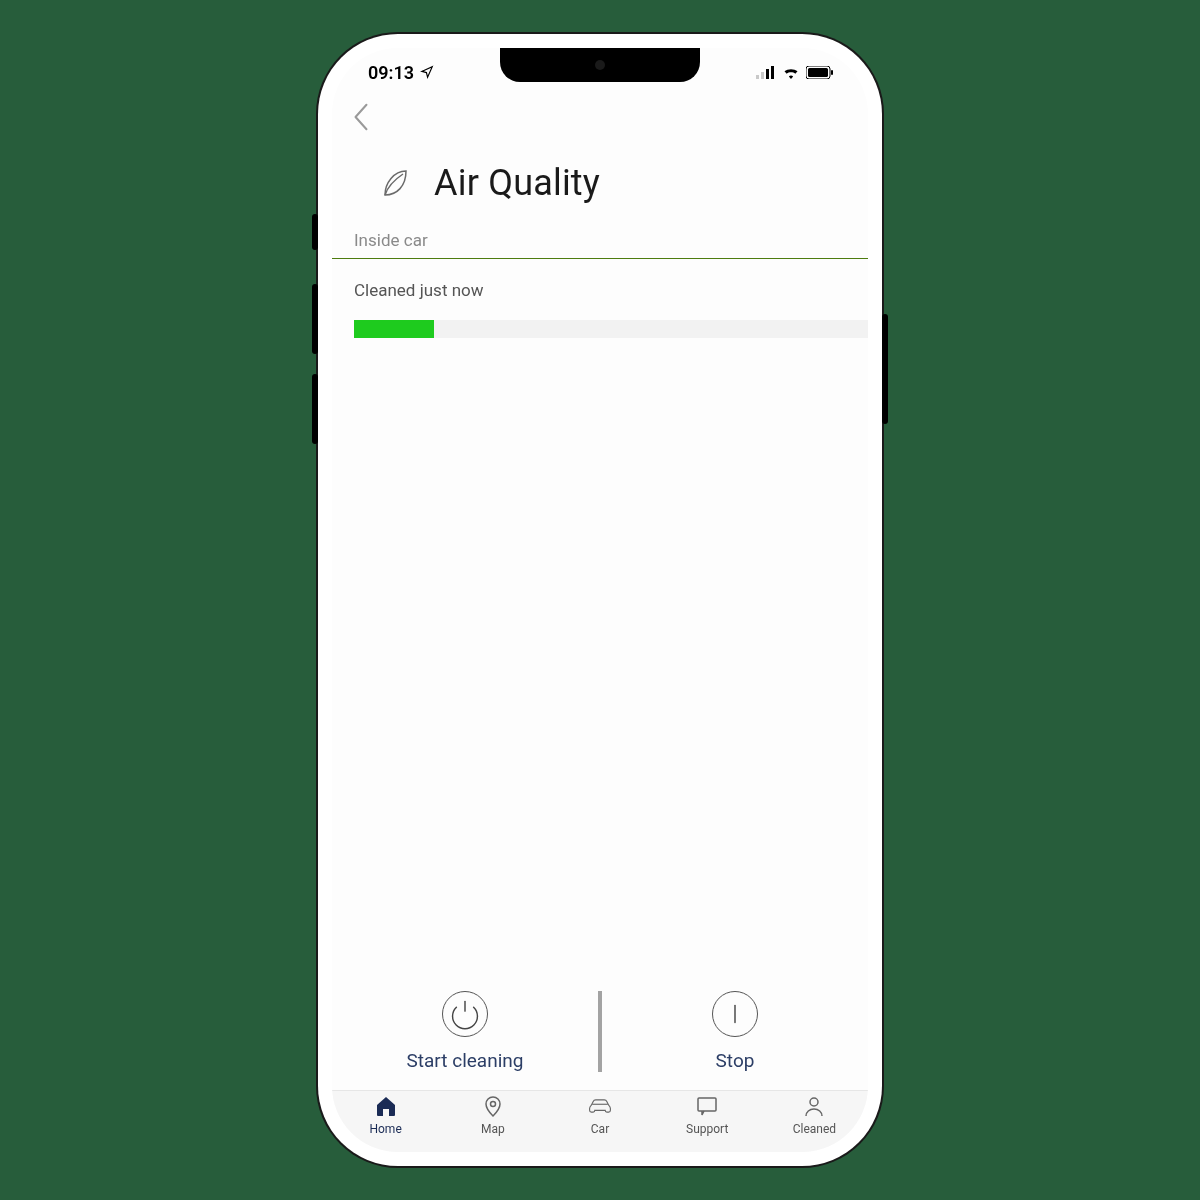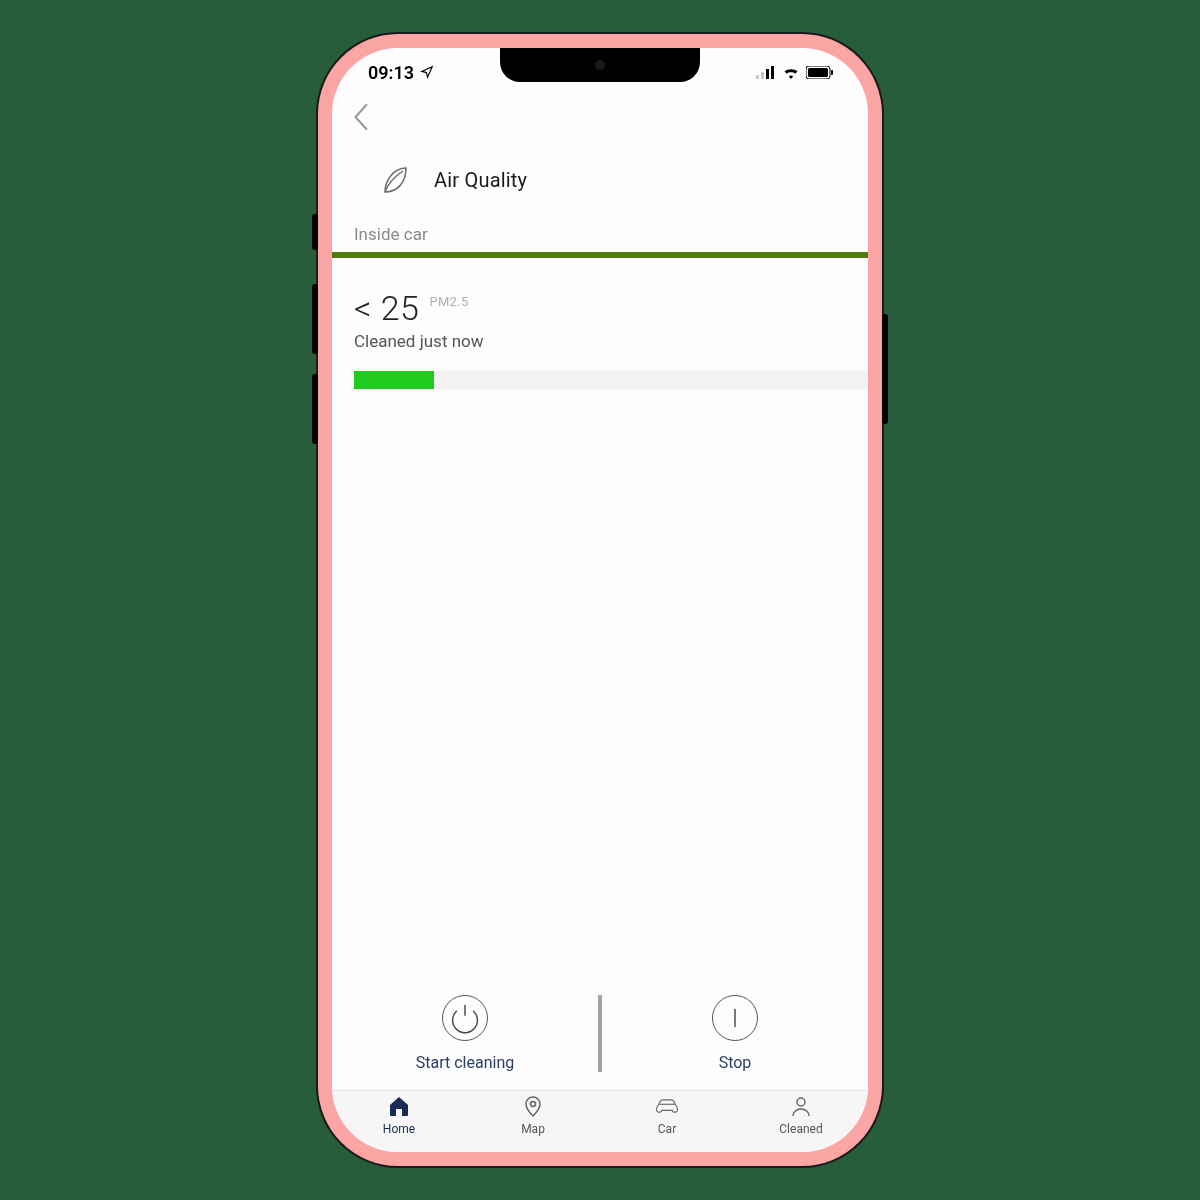--- a/index.html
+++ b/index.html
@@ -1,43 +1,43 @@
 <!DOCTYPE html>
 <html><head>
 <meta charset="utf-8">
 <style>
   * { margin:0; padding:0; box-sizing:border-box; font-family:-apple-system,BlinkMacSystemFont,"Segoe UI",Roboto,Helvetica,Arial,sans-serif; -webkit-font-smoothing:antialiased; }
   body { width:1200px; height:1200px; background:#275d3b; display:flex; align-items:center; justify-content:center; }
-  .device { position:relative; width:564px; height:1132px; background:#fca5a5; border-radius:80px; padding:14px; box-shadow:0 0 0 2px #1a1a1a; }
+  .device { position:relative; width:564px; height:1132px; background:#ffffff; border-radius:80px; padding:14px; box-shadow:0 0 0 2px #1a1a1a; }
   .side-btn { position:absolute; background:#000; border-radius:4px; }
   .sb-left1 { left:-6px; top:180px; width:6px; height:36px; }
   .sb-left2 { left:-6px; top:250px; width:6px; height:70px; }
   .sb-left3 { left:-6px; top:340px; width:6px; height:70px; }
   .sb-right { right:-6px; top:280px; width:6px; height:110px; }
   .screen { position:relative; width:100%; height:100%; background:#fdfdfd; border-radius:66px; overflow:hidden; display:flex; flex-direction:column; }
   .notch { position:absolute; top:0; left:50%; transform:translateX(-50%); width:200px; height:34px; background:#000; border-bottom-left-radius:20px; border-bottom-right-radius:20px; z-index:50; }
   .notch-dot { position:absolute; top:12px; left:50%; transform:translateX(-50%); width:10px; height:10px; border-radius:50%; background:#1a1a1a; }
   .status-bar { height:48px; display:flex; align-items:center; justify-content:space-between; padding:0 34px 0 36px; font-size:18px; font-weight:600; color:#000; }
   .status-left { display:flex; align-items:center; gap:6px; }
   .status-right { display:flex; align-items:center; gap:6px; }
   .nav-back { padding:6px 20px 0 20px; }
   .header { display:flex; align-items:center; gap:22px; padding:30px 34px 26px 44px; }
-  .header-title { font-size:20px; font-weight:400; color:#1a1a1a; letter-spacing:0.2px; }
-  .section-label { font-size:17px; color:#8a8a8a; padding:0 30px 8px 22px; border-bottom:6px solid #4d7c0f; margin:0 0 16px 0; }
+  .header-title { font-size:36px; font-weight:400; color:#1a1a1a; letter-spacing:0.2px; }
+  .section-label { font-size:17px; color:#8a8a8a; padding:0 30px 8px 22px; border-bottom:1px solid #4d7c0f; margin:0 0 4px 0; }
   .reading { padding:14px 22px 0 22px; }
   .reading-main { display:flex; align-items:flex-start; gap:10px; }
   .reading-value { font-size:34px; font-weight:300; color:#222; letter-spacing:0.5px; }
   .reading-unit { font-size:13px; color:#b0b0b0; padding-top:6px; letter-spacing:0.3px; }
   .reading-sub { font-size:17px; color:#555; margin-top:2px; line-height:1.35; }
   .progress { margin:18px 0 0 0; height:18px; background:#f2f2f2; width:calc(100% + 22px); margin-left:0; display:flex; }
   .progress-wrap { padding:0 0 0 22px; }
   .progress-fill { height:100%; background:#1ecb1e; width:15%; }
   .spacer { flex:1; }
   .actions { display:flex; border-top:0; padding:18px 0 18px 0; }
-  .action { flex:1; display:flex; flex-direction:column; align-items:center; gap:12px; color:#2c3e66; font-size:16px; cursor:pointer; }
+  .action { flex:1; display:flex; flex-direction:column; align-items:center; gap:12px; color:#2c3e66; font-size:19px; cursor:pointer; }
   .action + .action { border-left:4px solid #a3a3a3; }
   .action-icon { width:46px; height:46px; border:1.5px solid #555; border-radius:50%; display:flex; align-items:center; justify-content:center; position:relative; }
   .tabbar { height:62px; background:#f6f6f6; display:flex; border-top:1px solid #e6e6e6; padding-bottom:14px; }
   .tab { flex:1; display:flex; flex-direction:column; align-items:center; justify-content:center; gap:3px; font-size:12px; color:#555; cursor:pointer; }
   .tab.active { color:#1a2b55; }
   .tab-icon { width:26px; height:26px; display:flex; align-items:center; justify-content:center; }
   svg { display:block; }
 </style>
 </head>
 <body>
@@ -97,24 +97,20 @@
             <path d="M6 20c0-8 6-16 14-16 0 10-6 16-14 16z"></path>
             <path d="M6 20c2-6 6-10 12-14"></path>
           </svg>
       </span>
       <div class="header-title">Air Quality</div>
     </div>
 
     <div class="section-label">Inside car</div>
 
     <div class="reading">
-      <div class="reading-main">
-        <span class="reading-value">&lt; 25</span>
-        <span class="reading-unit">PM2.5</span>
-      </div>
       <div class="reading-sub">Cleaned just now</div>
     </div>
     <div class="progress-wrap">
       <div class="progress">
         <div class="progress-fill" style="width: 15%; background: rgb(30, 203, 30);"></div>
       </div>
     </div>
 
     <div class="spacer"></div>
 
@@ -161,20 +157,29 @@
           <svg width="30" height="20" viewBox="0 0 30 20" fill="none" stroke="#666" stroke-width="1.3">
               <path d="M3 13c0-2 1-3 2-4l2-4c.5-1 1.5-2 3-2h10c1.5 0 2.5 1 3 2l2 4c1 1 2 2 2 4v2c0 1-1 2-2 2h-2c-1 0-2-1-2-2H9c0 1-1 2-2 2H5c-1 0-2-1-2-2v-2z"></path>
               <path d="M6 8h18"></path>
             </svg>
         </span>
         <span>Car</span>
       </div>
       <div class="tab">
         <span class="tab-icon">
           <svg width="24" height="24" viewBox="0 0 24 24" fill="none" stroke="#666" stroke-width="1.5">
+              <rect x="3" y="4" width="18" height="13" rx="1"></rect>
+              <path d="M9 17l-2 4v-4"></path>
+            </svg>
+        </span>
+        <span>Support</span>
+      </div>
+      <div class="tab">
+        <span class="tab-icon">
+          <svg width="24" height="24" viewBox="0 0 24 24" fill="none" stroke="#666" stroke-width="1.5">
               <circle cx="12" cy="8" r="4"></circle>
               <path d="M4 22c0-4 3.5-7 8-7s8 3 8 7"></path>
             </svg>
         </span>
         <span>Cleaned</span>
       </div>
     </div>
 
   </div>
 </div>

